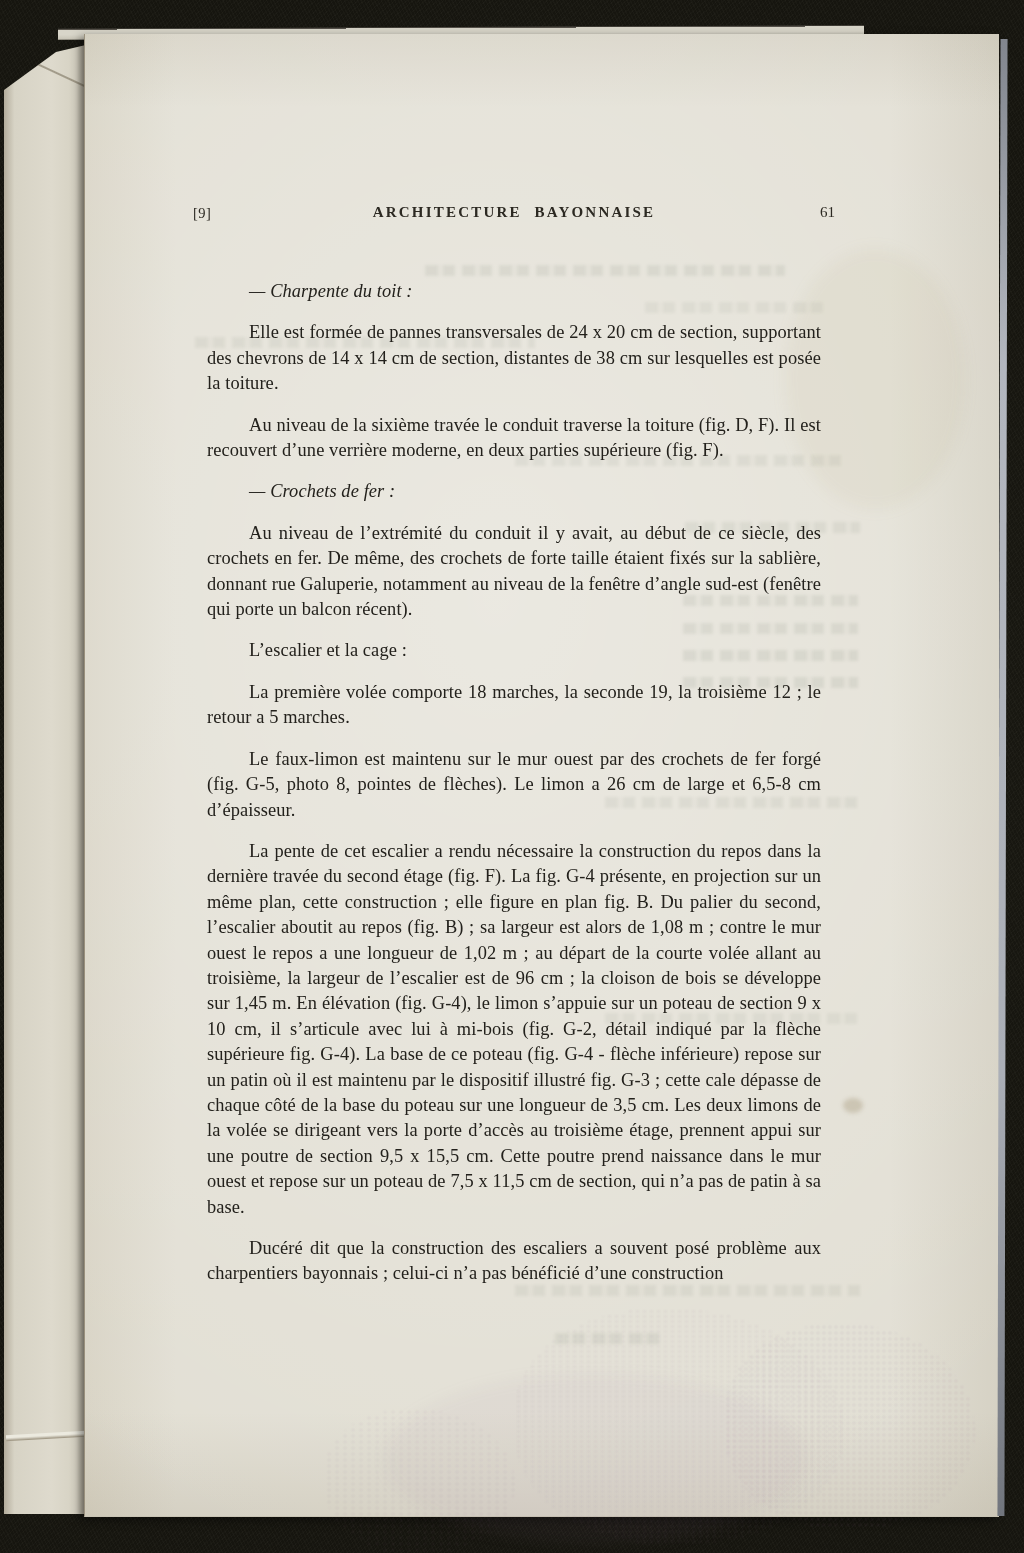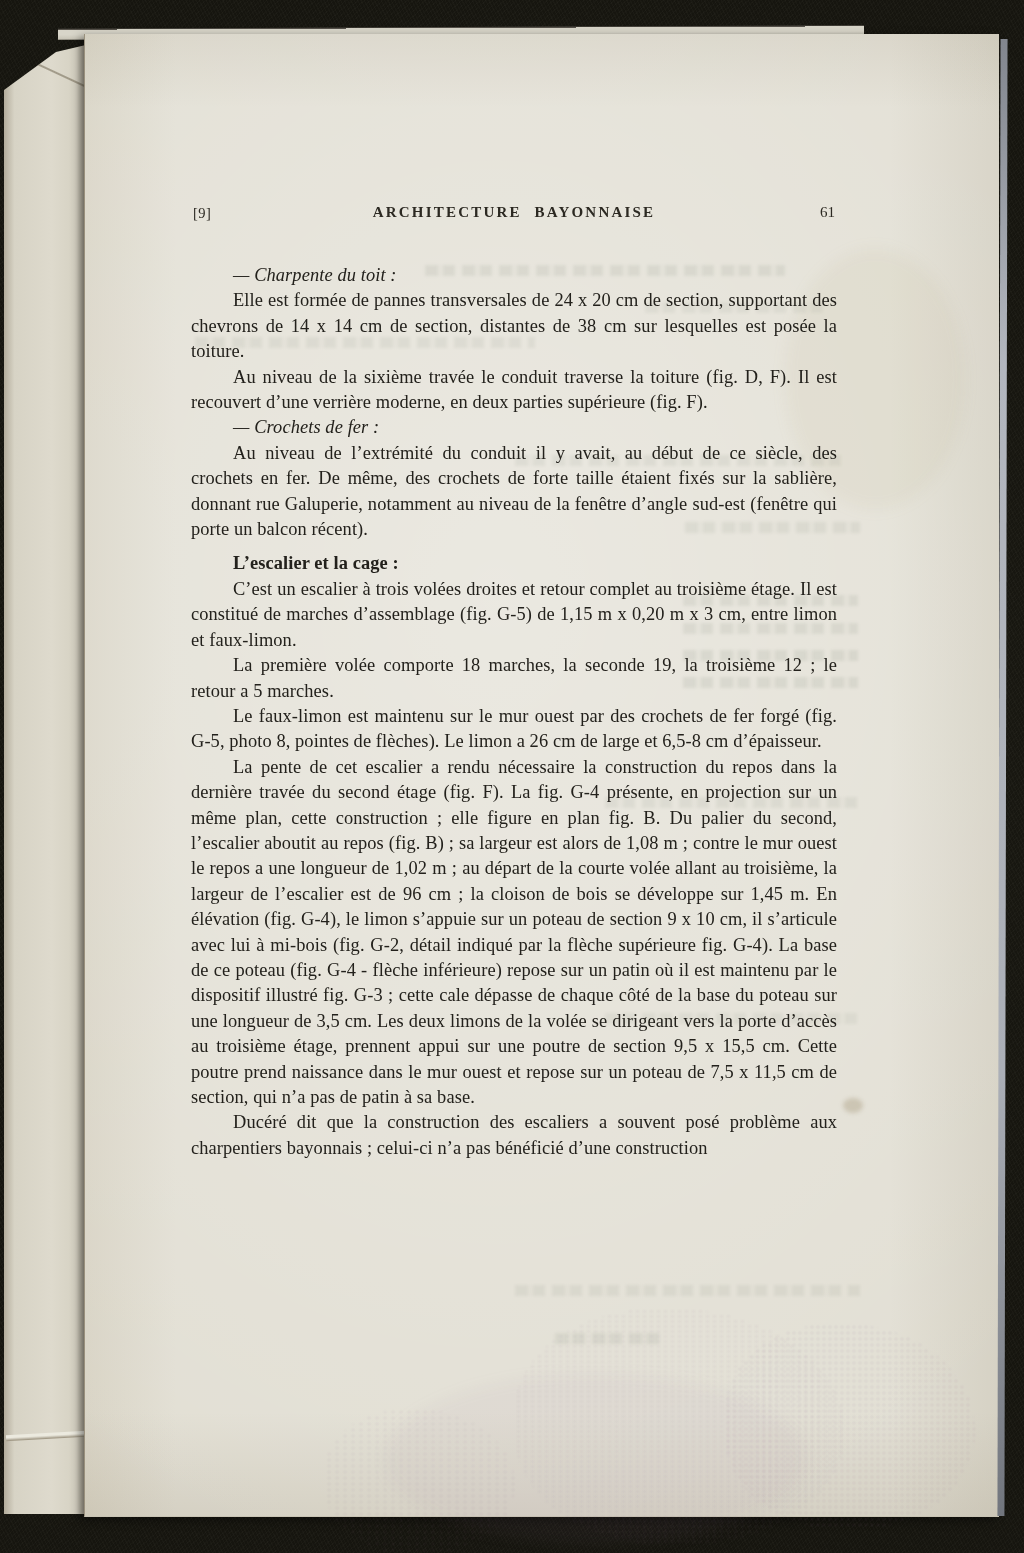--- a/index.html
+++ b/index.html
@@ -66,23 +66,23 @@
   .header-left  { position: absolute; left: 2px; top: 3px; font-size: 14.5px; letter-spacing: 0.4px; }
   .header-title { position: absolute; left: 0; right: 0; top: 2px; text-align: center;
                   font-size: 15px; letter-spacing: 2.2px; word-spacing: 7px; font-weight: bold; }
   .header-right { position: absolute; right: 2px; top: 2px; font-size: 15px; }
   
   .textcol {
     position: absolute; left: 106px; top: 229px; width: 646px;
     font-size: 18.4px; line-height: 25.4px; letter-spacing: 0.1px;
     text-align: justify; color: #23211c;
   }
-  .textcol p { margin: 0; text-indent: 42px; }
+  .textcol p { margin: 16px; text-indent: 42px; }
   .h-italic { font-style: italic; }
-  .h-bold   { font-weight: bold; margin-top: 9px !important; }
+  .h-bold   { font-weight: normal; margin-top: 9px !important; }
   
   .ghost {
     position: absolute; height: 11px;
     background: repeating-linear-gradient(90deg,
       rgba(104,114,99,0.20) 0 13px, rgba(104,114,99,0.05) 13px 18px,
       rgba(104,114,99,0.20) 18px 30px, transparent 30px 37px);
     filter: blur(1.4px); opacity: 0.55;
   }
   
   .stain {
@@ -136,21 +136,20 @@
       <span class="header-right">61</span>
     </div>
 
     <div class="textcol">
       <p class="h-italic">— Charpente du toit :</p>
       <p class="para">Elle est formée de pannes transversales de 24 x 20 cm de section, supportant des chevrons de 14 x 14 cm de section, distantes de 38 cm sur lesquelles est posée la toiture.</p>
       <p class="para">Au niveau de la sixième travée le conduit traverse la toiture (fig. D, F). Il est recouvert d’une verrière moderne, en deux parties supérieure (fig. F).</p>
       <p class="h-italic">— Crochets de fer :</p>
       <p class="para">Au niveau de l’extrémité du conduit il y avait, au début de ce siècle, des crochets en fer. De même, des crochets de forte taille étaient fixés sur la sablière, donnant rue Galuperie, notamment au niveau de la fenêtre d’angle sud-est (fenêtre qui porte un balcon récent).</p>
       <p class="h-bold">L’escalier et la cage :</p>
-      <p class="para">C’est un escalier à trois volées droites et retour complet au troisième étage. Il est constitué de marches d’assemblage (fig. G-5) de 1,15 m x 0,20 m x 3 cm, entre limon et faux-limon.</p>
       <p class="para">La première volée comporte 18 marches, la seconde 19, la troisième 12 ; le retour a 5 marches.</p>
       <p class="para">Le faux-limon est maintenu sur le mur ouest par des crochets de fer forgé (fig. G-5, photo 8, pointes de flèches). Le limon a 26 cm de large et 6,5-8 cm d’épaisseur.</p>
       <p class="para">La pente de cet escalier a rendu nécessaire la construction du repos dans la dernière travée du second étage (fig. F). La fig. G-4 présente, en projection sur un même plan, cette construction ; elle figure en plan fig. B. Du palier du second, l’escalier aboutit au repos (fig. B) ; sa largeur est alors de 1,08 m ; contre le mur ouest le repos a une longueur de 1,02 m ; au départ de la courte volée allant au troisième, la largeur de l’escalier est de 96 cm ; la cloison de bois se développe sur 1,45 m. En élévation (fig. G-4), le limon s’appuie sur un poteau de section 9 x 10 cm, il s’articule avec lui à mi-bois (fig. G-2, détail indiqué par la flèche supérieure fig. G-4). La base de ce poteau (fig. G-4 - flèche inférieure) repose sur un patin où il est maintenu par le dispositif illustré fig. G-3 ; cette cale dépasse de chaque côté de la base du poteau sur une longueur de 3,5 cm. Les deux limons de la volée se dirigeant vers la porte d’accès au troisième étage, prennent appui sur une poutre de section 9,5 x 15,5 cm. Cette poutre prend naissance dans le mur ouest et repose sur un poteau de 7,5 x 11,5 cm de section, qui n’a pas de patin à sa base.</p>
       <p class="para">Ducéré dit que la construction des escaliers a souvent posé problème aux charpentiers bayonnais ; celui-ci n’a pas bénéficié d’une construction</p>
     </div>
 
   </div>
 </div>
 
 </body></html>

